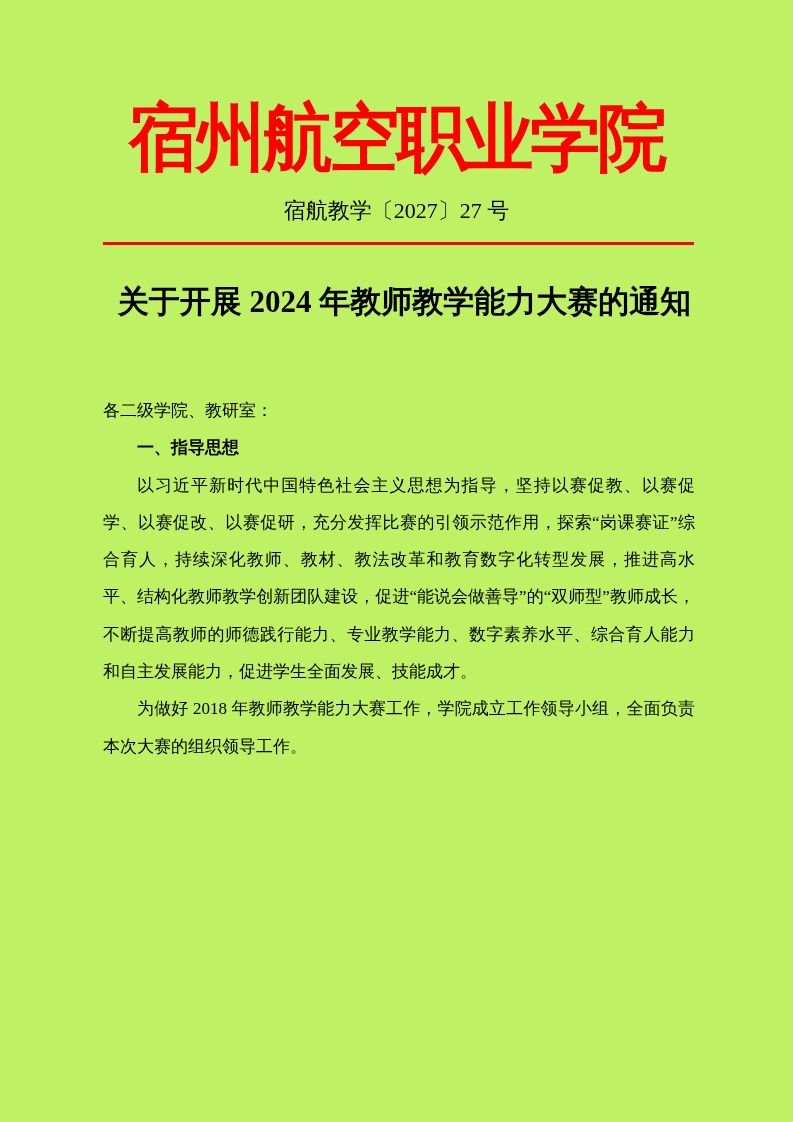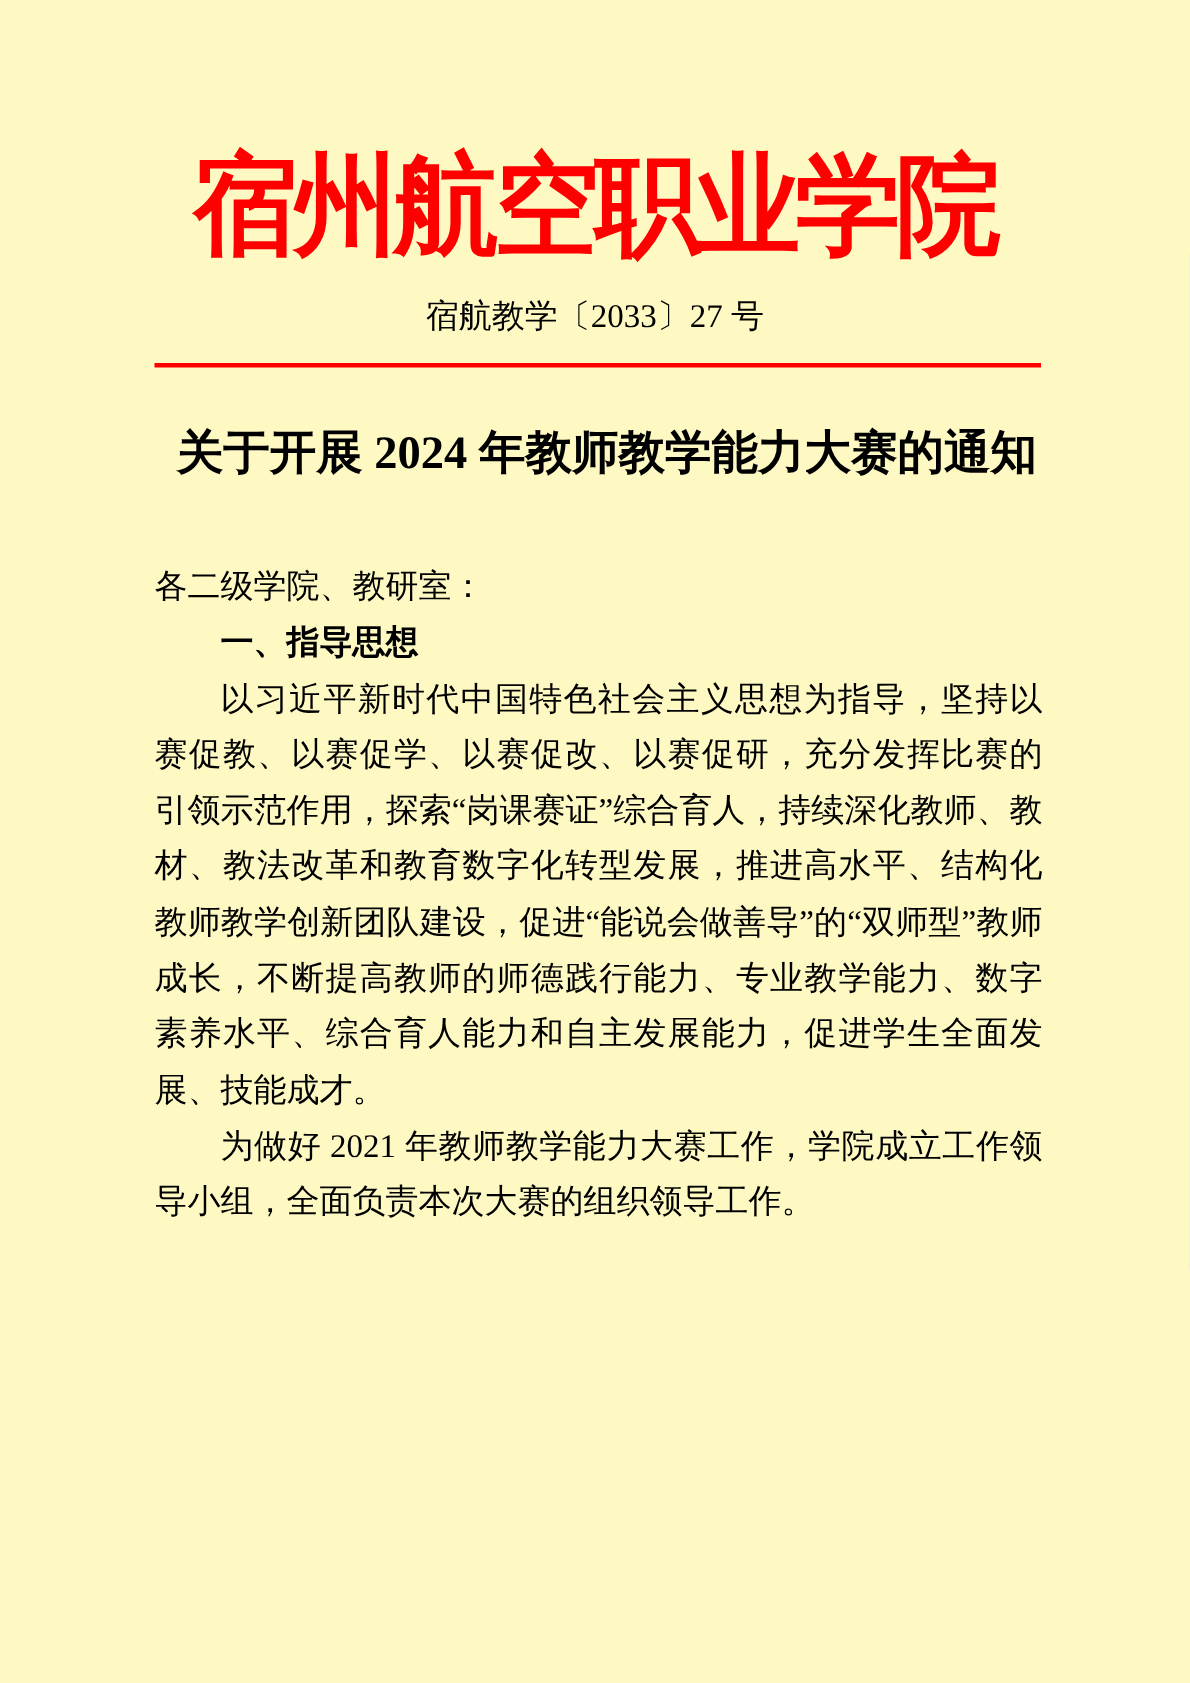--- a/index.html
+++ b/index.html
@@ -3,21 +3,21 @@
 <meta charset="utf-8">
 <style>
   * { box-sizing: border-box; }
   html, body { margin: 0; padding: 0; background: #e8e8e8; }
 
   .page {
     position: relative;
     width: 793px;
     height: 1122px;
     margin: 0 auto;
-    background: #fef9c3;
+    background: #bef264;
     overflow: hidden;
     font-family: "Liberation Serif", "DejaVu Serif", serif;
     color: #000000;
   }
 
   
   .org-name {
     position: absolute;
     top: 98px;
     left: 0;
@@ -67,24 +67,24 @@
     font-size: 31px;
     font-weight: bold;
     line-height: 44px;
     white-space: nowrap;
     padding-left: 16px;
   }
 
   
   .body-block {
     position: absolute;
-    top: 372px;
+    top: 392px;
     left: 103px;
     width: 592px;
-    font-size: 22px;
+    font-size: 17px;
     line-height: 37.3px;
     text-align: justify;
     text-align-last: left;
   }
 
   .body-block p { margin: 0; }
 
   .salutation { text-indent: 0; }
 
   .para { text-indent: 2em; }
@@ -99,34 +99,34 @@
 
   .leader { text-align: left; }
 </style>
 </head>
 <body>
 
 <div class="page">
 
   <div class="org-name">宿州航空职业学院</div>
 
-  <div class="doc-number">宿航教学〔2033〕27 号</div>
+  <div class="doc-number">宿航教学〔2027〕27 号</div>
 
   <div class="red-line"></div>
 
   <h1 class="doc-title">关于开展 2024 年教师教学能力大赛的通知</h1>
 
   <div class="body-block">
 
     <p class="salutation">各二级学院、教研室：</p>
 
 
     <p class="heading">一、指导思想</p>
 
     <p class="para">以习近平新时代中国特色社会主义思想为指导，坚持以赛促教、以赛促学、以赛促改、以赛促研，充分发挥比赛的引领示范作用，探索“岗课赛证”综合育人，持续深化教师、教材、教法改革和教育数字化转型发展，推进高水平、结构化教师教学创新团队建设，促进“能说会做善导”的“双师型”教师成长，不断提高教师的师德践行能力、专业教学能力、数字素养水平、综合育人能力和自主发展能力，促进学生全面发展、技能成才。</p>
 
 
-    <p class="para">为做好 2021 年教师教学能力大赛工作，学院成立工作领导小组，全面负责本次大赛的组织领导工作。</p>
+    <p class="para">为做好 2018 年教师教学能力大赛工作，学院成立工作领导小组，全面负责本次大赛的组织领导工作。</p>
 
 
   </div>
 
 </div>
 
 </body></html>

